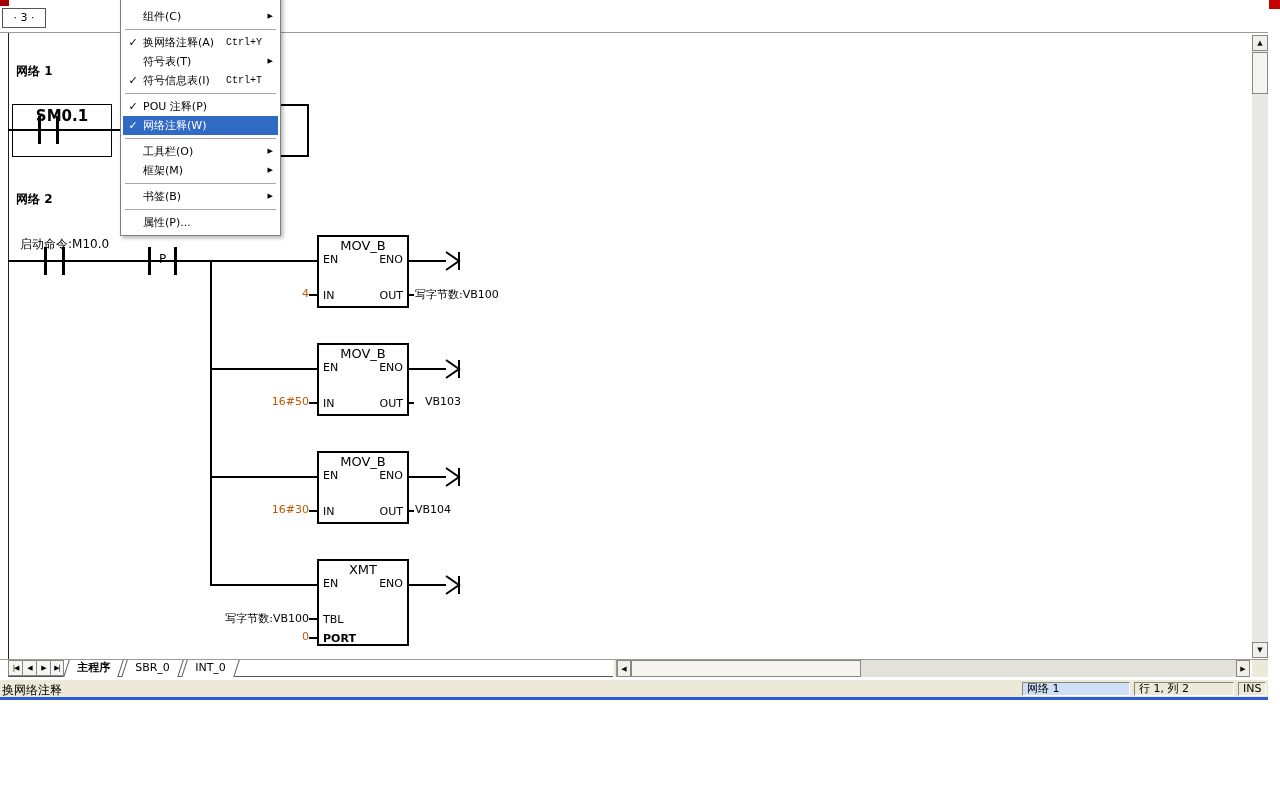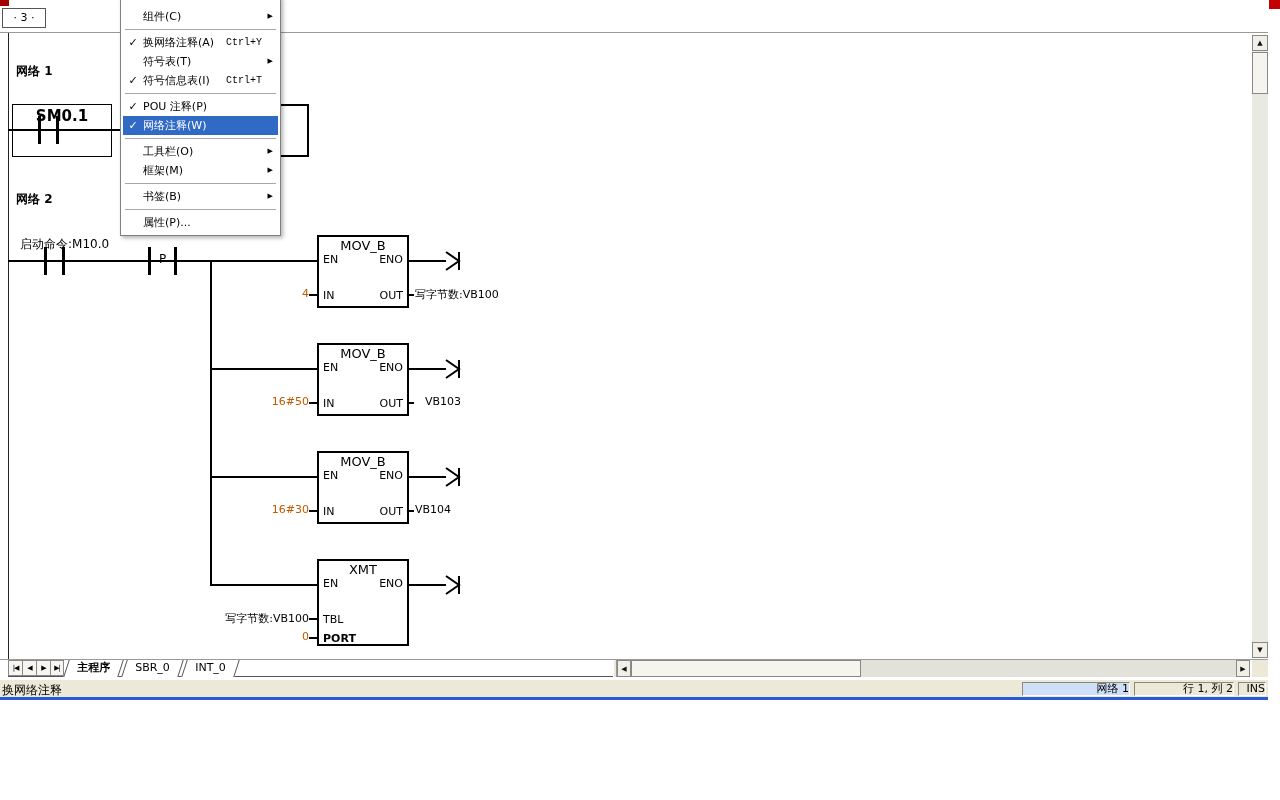--- a/index.html
+++ b/index.html
@@ -54,21 +54,21 @@
   .tab{height:17px;line-height:16px;padding:0 10px;background:#fff;border-left:1px solid #555;border-right:1px solid #555;transform:skewX(-18deg);margin-right:3px;font-size:11px;}
   .tab>span{display:inline-block;transform:skewX(18deg);}
   .tab.active>span{font-weight:bold;}
   #splitter{position:absolute;left:613px;top:0;width:4px;height:17px;background:var(--sbbg);border-left:1px solid #fff;border-right:1px solid #999;}
   #hsb{position:absolute;left:617px;top:0;width:633px;height:17px;background:#e9e9e4;}
   #hsb .sb-btn{top:0;height:17px;width:14px;}
   #hsb .sb-track{position:absolute;left:14px;right:14px;top:0;height:17px;background:#e2e1da;}
   #hsb .sb-thumb{top:0;height:17px;}
   #sb-corner{position:absolute;left:1252px;top:0;width:16px;height:17px;background:var(--sbbg);}
   
-  #statusbar{position:absolute;left:0;top:679px;width:1268px;height:18px;background:var(--sbbg);border-top:1px solid #fff;font-size:12px;text-align:right;}
+  #statusbar{position:absolute;left:0;top:679px;width:1268px;height:18px;background:var(--sbbg);border-top:1px solid #fff;font-size:12px;}
   #status-hint{position:absolute;left:2px;top:2px;white-space:nowrap;}
   .panel{position:absolute;top:2px;height:14px;border:1px solid;border-color:#8a8878 #fff #fff #8a8878;font-size:11px;line-height:12px;padding-left:4px;}
   #p-net{left:1022px;width:108px;background:var(--netpanel);}
   #p-pos{left:1134px;width:100px;}
   #p-ins{left:1238px;width:28px;}
   #blue-edge{position:absolute;left:0;top:697px;width:1268px;height:3px;background:var(--edge);}
 </style>
 </head>
 <body>
 

